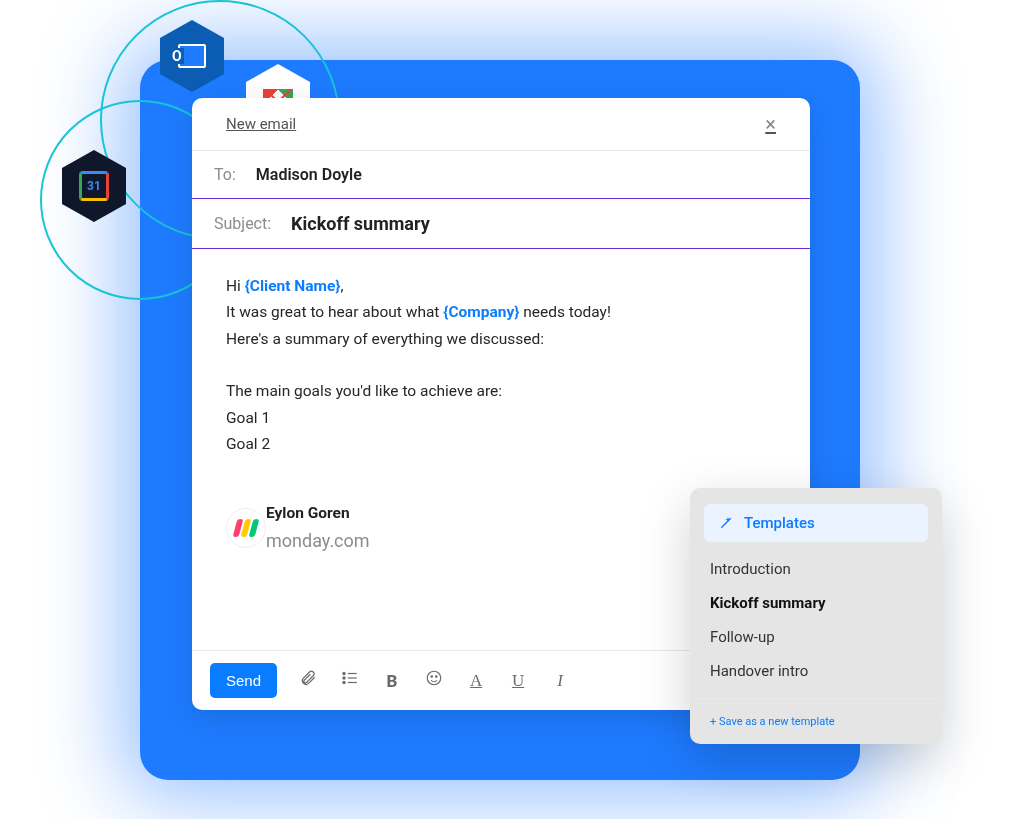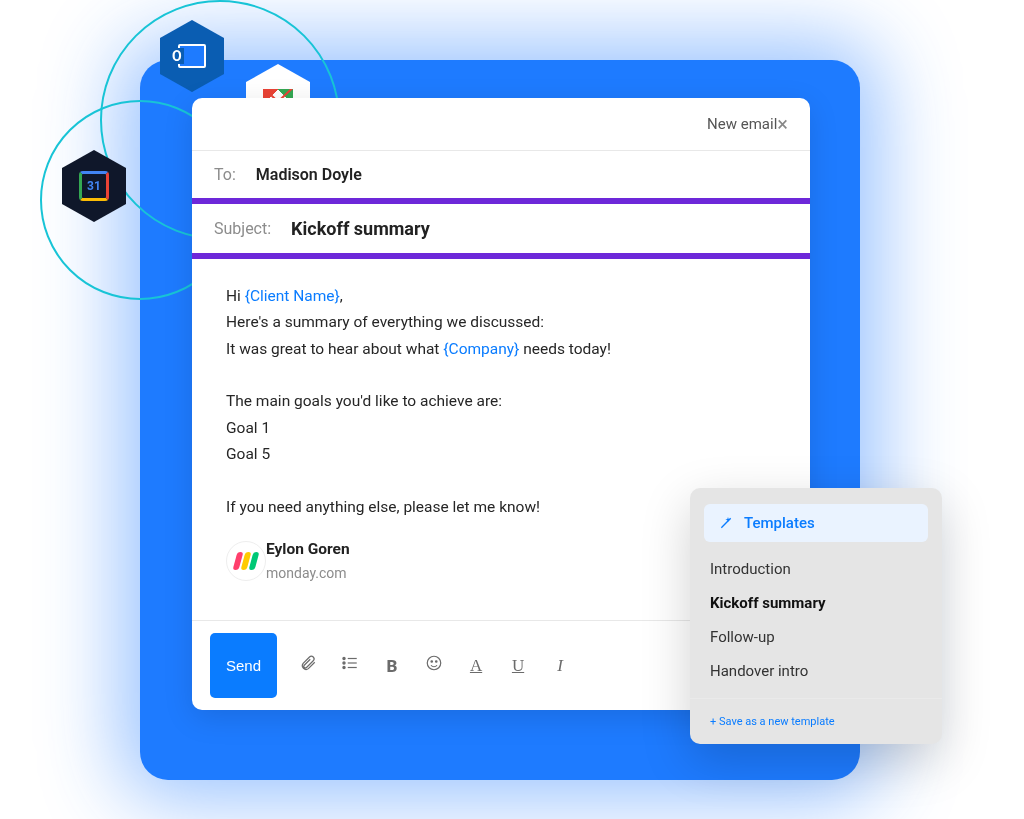--- a/index.html
+++ b/index.html
@@ -74,73 +74,74 @@
     width: 618px;
     height: 612px;
     background: #fff;
     border-radius: 10px;
     box-shadow: 0 8px 30px rgba(0,0,0,0.12);
     display: flex;
     flex-direction: column;
   }
 
   .ec-header {
-    padding: 16px 22px;
-    display: flex; justify-content: flex-end; align-items: center;
+    padding: 16px 34px;
+    display: flex; justify-content: space-between; align-items: center;
     border-bottom: 1px solid #e8e8e8;
     color: #555;
     font-size: 15px;
+    text-decoration: underline;
   }
   .ec-header .close { font-size: 20px; color:#888; cursor:pointer; line-height:1; }
 
   .ec-row {
     padding: 14px 22px;
-    border-bottom: 6px solid #6d28d9;
+    border-bottom: 1px solid #6d28d9;
     font-size: 16px;
     display: flex; gap: 8px; align-items: center;
   }
   .ec-row .label { color:#8c8c8c; }
   .ec-row .val { color:#222; font-weight:600;margin-left:12px; }
   .ec-row.subject .val { font-weight:700; font-size:18px; }
 
   .ec-body {
     padding: 24px 34px 8px 34px;
     flex: 1;
     color: #262626;
     font-size: 15.5px;
     line-height: 1.7;
     overflow: hidden;
   }
-  .placeholder { color:#0a7cff; font-weight:400; }
+  .placeholder { color:#0a7cff; font-weight:700; }
 
   .sig {
     display: flex; align-items: center;
     margin-top: 16px;
   }
   .sig-avatar {
     width:40px; height:40px; border-radius:50%; border:1px solid #eee;
     display:flex; align-items:center; justify-content:center;
     font-size:20px; font-weight:700;
   }
   .monday-dots { display:flex; gap:2px; transform: skewX(-15deg); }
   .monday-dots i { width:6px; height:18px; border-radius:3px; display:block; }
   .monday-dots i:nth-child(1){ background:#ff3f6c; }
   .monday-dots i:nth-child(2){ background:#ffcb00; }
   .monday-dots i:nth-child(3){ background:#00c875; }
   .sig-text .name { font-weight:700; color:#222; }
-  .sig-text .co   { color:#8c8c8c; font-size:14px; }
+  .sig-text .co   { color:#8c8c8c; font-size:18px; }
 
   .ec-toolbar {
     border-top: 1px solid #e8e8e8;
     padding: 12px 18px;
     display: flex; gap: 20px; align-items: center;
   }
   .send-btn {
     background:#0a7cff; color:#fff; border:none; border-radius:5px;
-    padding: 24px 16px; font-size:15px; font-weight:500; cursor:pointer;
+    padding: 9px 16px; font-size:15px; font-weight:500; cursor:pointer;
   }
   .tb-icon {
     width:22px; color:#6b6b6b; font-size:17px; text-align:center; cursor:pointer;
     font-family: Georgia, serif;
   }
   .tb-icon.bold { font-weight:800; font-family:inherit; }
   .tb-icon.u    { text-decoration: underline; }
   .tb-icon.i    { font-style: italic; }
   .tb-icon.a    { text-decoration: underline; }
   .tb-icon svg  { width:18px; height:18px; stroke:#6b6b6b; fill:none; stroke-width:1.6; }
@@ -204,30 +205,29 @@
 
   <div class="ec-row subject">
     <span class="label">Subject:</span>
     <span class="val">Kickoff summary</span>
   </div>
 
   <div class="ec-body">
     <div>
       <span>Hi </span><span class="placeholder">{Client Name}</span><span>,</span>
     </div>
-    <div>Here's a summary of everything we discussed:</div>
     <div>
       <span>It was great to hear about what </span><span class="placeholder">{Company}</span><span> needs today!</span>
     </div>
+    <div>Here's a summary of everything we discussed:</div>
     <br>
     <div>The main goals you'd like to achieve are:</div>
     <div>Goal 1</div>
-    <div>Goal 5</div>
+    <div>Goal 2</div>
     <br>
-    <div>If you need anything else, please let me know!</div>
 
     <div class="sig">
       <div class="sig-avatar">
         <span class="monday-dots">
             <i></i>
             <i></i>
             <i></i>
           </span>
       </div>
       <div class="sig-text">

